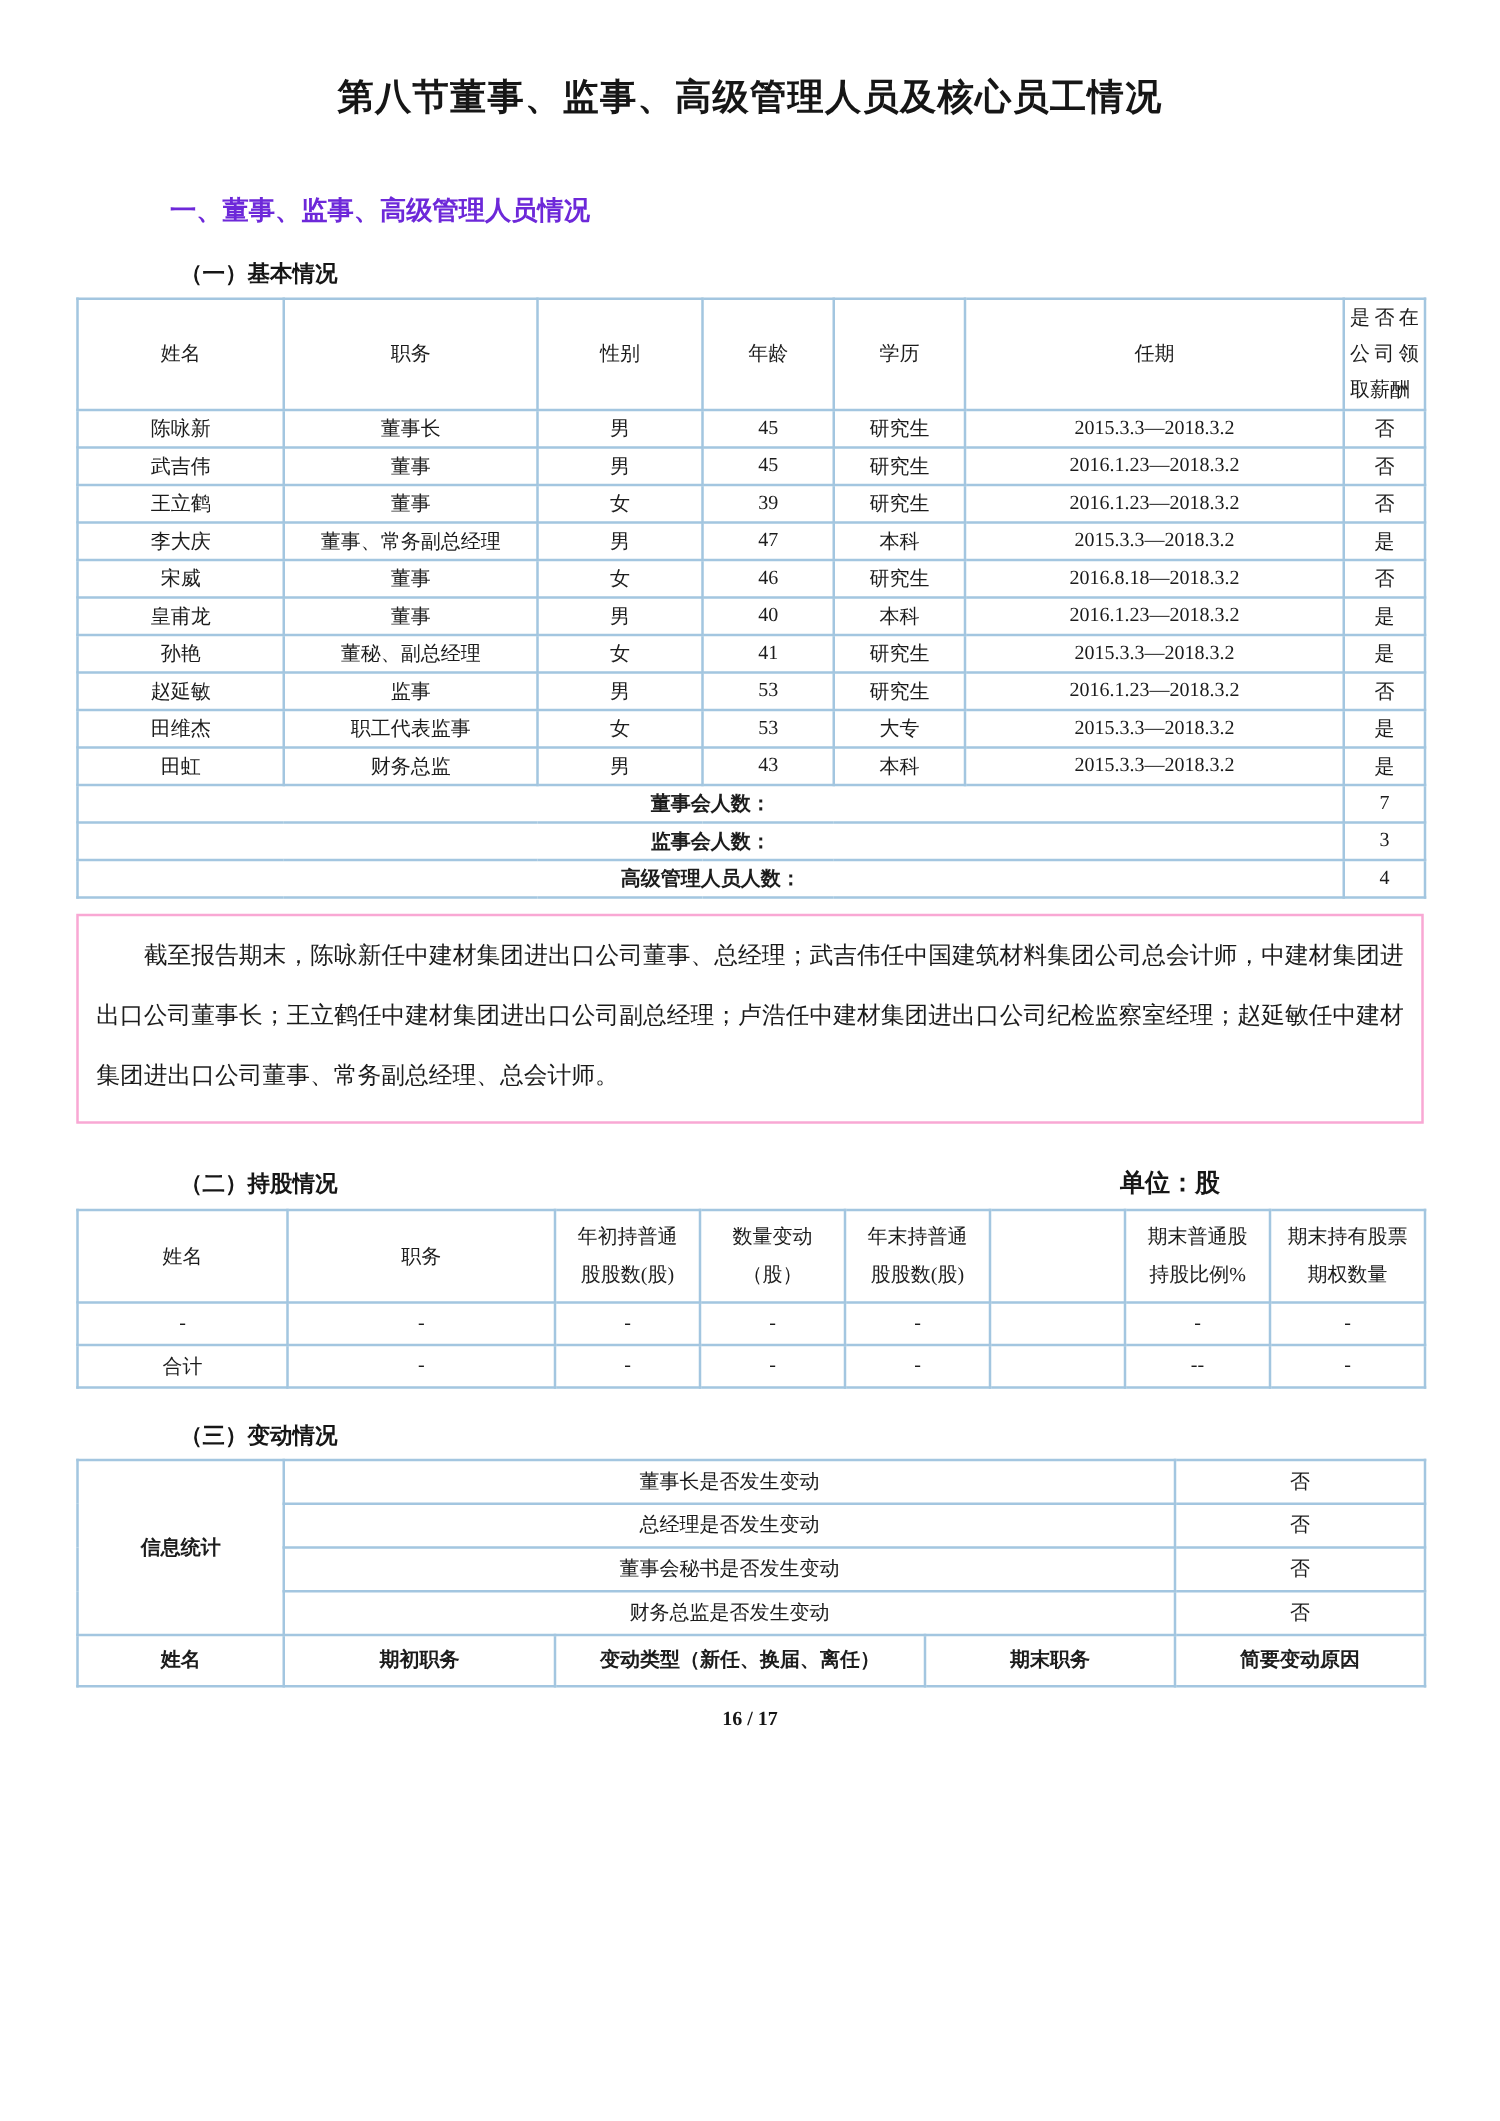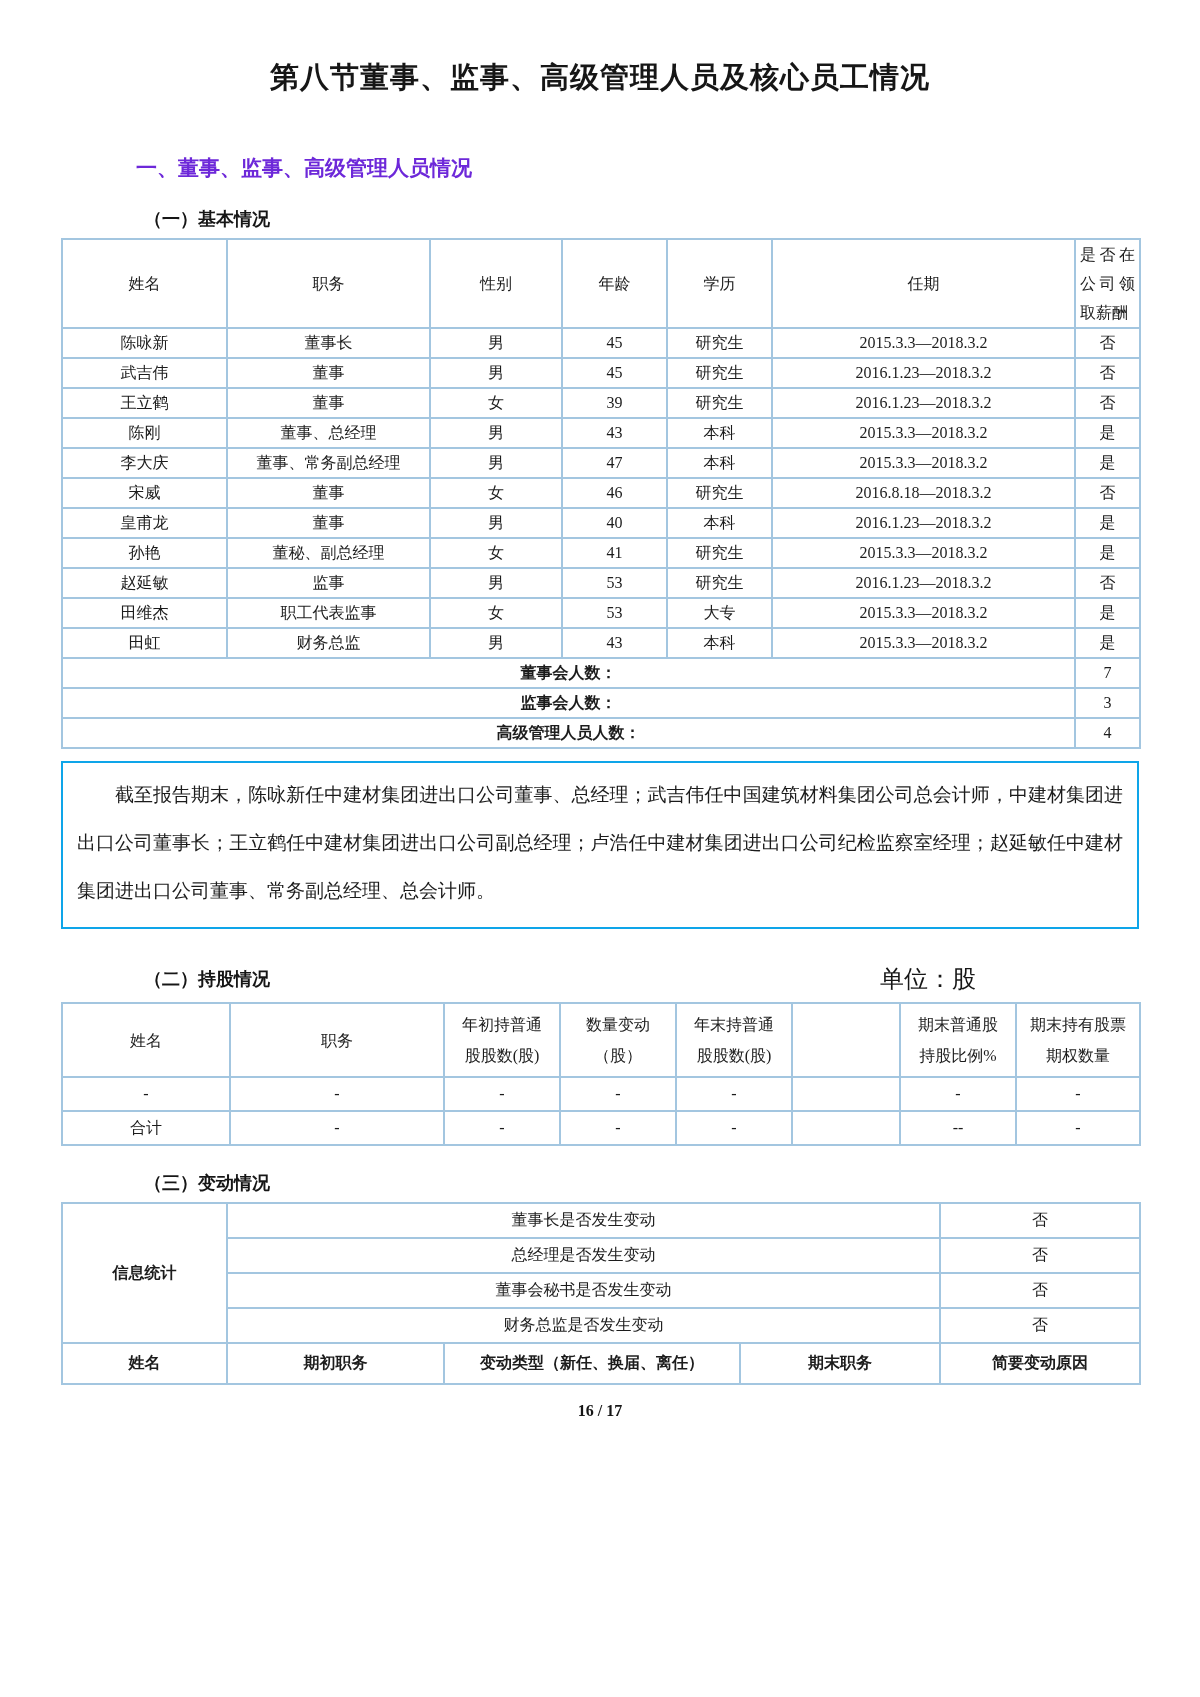--- a/index.html
+++ b/index.html
@@ -21,27 +21,27 @@
     border:2px solid #8fb6d6;}
   .tbl th,.tbl td{border:2px solid #a3c6e0;text-align:center;vertical-align:middle;
     font-weight:normal;font-size:16px;color:#1c1c1c;padding:1px 2px;
     overflow:hidden;}
   .basic thead th{height:84px;line-height:29px;}
   .basic th.wrap{text-align:justify;line-height:29px;padding:0 4px;word-break:break-all;}
   .basic tbody td{height:26px;}
   .basic td.sum-label{font-weight:bold;}
 
   .rel-label{margin:92px 0 0 0;font-size:19px;text-indent:68px;color:#1b1b1b;}
-  .rel-box{margin-top:12px;border:2px solid #0ea5e9;padding:8px 14px 12px 14px;
+  .rel-box{margin-top:12px;border:2px solid #f9a8d4;padding:8px 14px 12px 14px;
     font-size:19px;line-height:48px;text-align:justify;text-indent:2em;color:#1b1b1b;}
 
   .sec2-row{display:flex;justify-content:space-between;align-items:center;margin-top:34px;}
   .sec2-row .sub-heading{margin:0 0 0 83px;}
   .unit-label{font-family:"Liberation Sans","DejaVu Sans",sans-serif;
-    font-size:24px;font-weight:normal;padding-right:163px;color:#161616;margin-left:44px;}
+    font-size:20px;font-weight:bold;padding-right:163px;color:#161616;margin-left:44px;}
 
   .holdings{margin-top:12px;}
   .holdings thead th{height:70px;white-space:pre-line;line-height:31px;}
   .holdings tbody td{height:30px;}
   .holdings td.total{font-weight:normal;}
 
   .changes{margin-top:14px;}
   .changes td{height:31px;}
   .changes td.stat{font-weight:bold;}
   .changes tr.foot td{font-weight:bold;height:37px;}
@@ -101,29 +101,20 @@
           <td>否</td>
         </tr>
         <tr>
           <td>王立鹤</td>
           <td>董事</td>
           <td>女</td>
           <td>39</td>
           <td>研究生</td>
           <td>2016.1.23—2018.3.2</td>
           <td>否</td>
-        </tr>
-        <tr>
-          <td>陈刚</td>
-          <td>董事、总经理</td>
-          <td>男</td>
-          <td>43</td>
-          <td>本科</td>
-          <td>2015.3.3—2018.3.2</td>
-          <td>是</td>
         </tr>
         <tr>
           <td>李大庆</td>
           <td>董事、常务副总经理</td>
           <td>男</td>
           <td>47</td>
           <td>本科</td>
           <td>2015.3.3—2018.3.2</td>
           <td>是</td>
         </tr>

